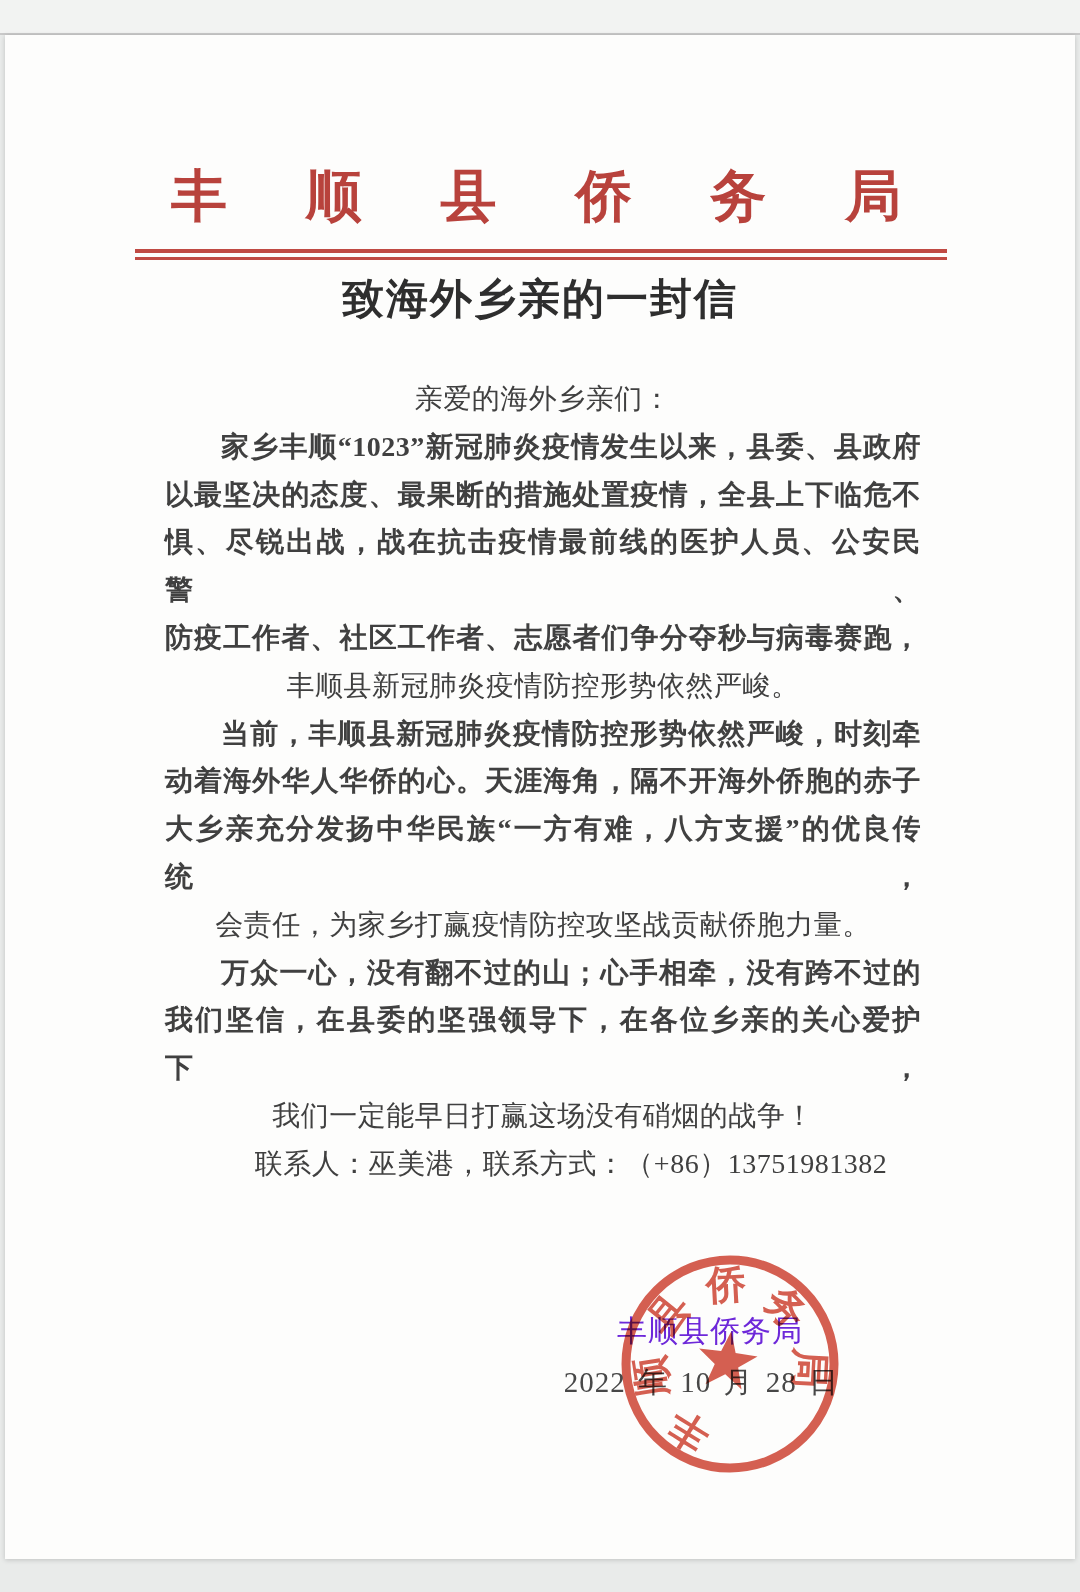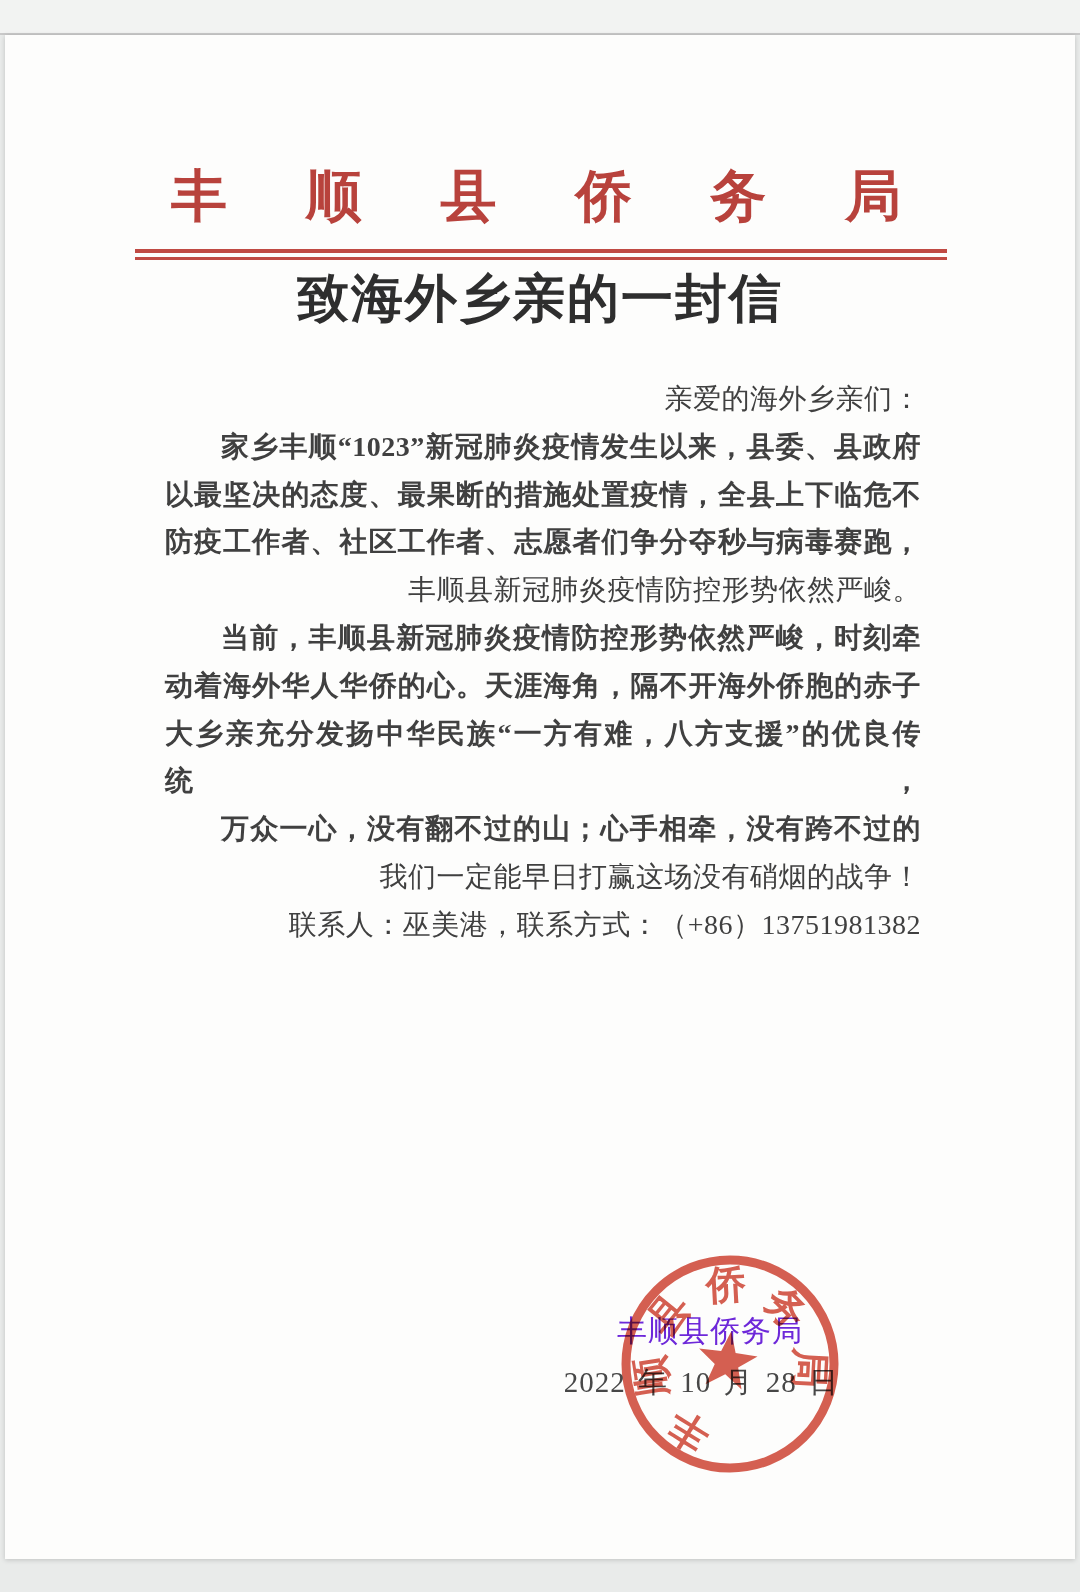--- a/index.html
+++ b/index.html
@@ -27,30 +27,30 @@
     font-family:"Liberation Serif","DejaVu Serif",serif;
     line-height:62px;
   }
   .org-row span{display:block;}
   .rule{
     position:absolute;left:130px;top:214px;width:812px;height:4px;
     border-top:4px solid #c04a44;border-bottom:3px solid #c04a44;
   }
   .title{
     position:absolute;left:0;top:242px;width:100%;
-    text-align:center;font-size:52px;font-weight:bold;color:#2e2e2e;
+    text-align:center;font-size:42px;font-weight:bold;color:#2e2e2e;
     letter-spacing:2px;line-height:44px;
   }
   
   .body{
     position:absolute;left:160px;top:340px;width:756px;
     font-size:28px;color:#404040;line-height:47.8px;
     letter-spacing:0.5px;
   }
-  .bline{min-height:47.8px;text-align:right;}
+  .bline{min-height:47.8px;text-align:center;}
   .j{text-align:justify;text-align-last:justify;font-weight:bold;}
   .ind{text-indent:2em;}
   
   .sig-org{
     position:absolute;top:1276px;right:272px;
     font-size:30px;color:#6d28d9;letter-spacing:1px;
   }
   .sig-date{
     position:absolute;top:1328px;right:236px;
     font-size:29px;color:#474747;letter-spacing:1px;word-spacing:4px;margin-left:8px;
@@ -83,26 +83,29 @@
     </div>
 
     <div class="rule"></div>
 
     <div class="title">致海外乡亲的一封信</div>
 
     <div class="body">
       <div class="bline">亲爱的海外乡亲们：</div>
       <div class="bline ind j">家乡丰顺“1023”新冠肺炎疫情发生以来，县委、县政府</div>
       <div class="bline j">以最坚决的态度、最果断的措施处置疫情，全县上下临危不</div>
+      <div class="bline j">惧、尽锐出战，战在抗击疫情最前线的医护人员、公安民警、</div>
       <div class="bline j">防疫工作者、社区工作者、志愿者们争分夺秒与病毒赛跑，</div>
       <div class="bline">丰顺县新冠肺炎疫情防控形势依然严峻。</div>
       <div class="bline ind j">当前，丰顺县新冠肺炎疫情防控形势依然严峻，时刻牵</div>
       <div class="bline j">动着海外华人华侨的心。天涯海角，隔不开海外侨胞的赤子</div>
       <div class="bline j">大乡亲充分发扬中华民族“一方有难，八方支援”的优良传统，</div>
+      <div class="bline">会责任，为家乡打赢疫情防控攻坚战贡献侨胞力量。</div>
       <div class="bline ind j">万众一心，没有翻不过的山；心手相牵，没有跨不过的</div>
+      <div class="bline j">我们坚信，在县委的坚强领导下，在各位乡亲的关心爱护下，</div>
       <div class="bline">我们一定能早日打赢这场没有硝烟的战争！</div>
       <div class="bline ind">联系人：巫美港，联系方式：（+86）13751981382</div>
     </div>
 
     <div class="sig-org">丰顺县侨务局</div>
     <div class="sig-date">2022 年 10 月 28 日</div>
 
     <svg class="seal" viewBox="-140 -140 280 280">
       <circle cx="0" cy="0" r="104" fill="none" stroke="#d14a3a" stroke-width="9"></circle>
       <g transform="translate(-3,-2) rotate(8)">

